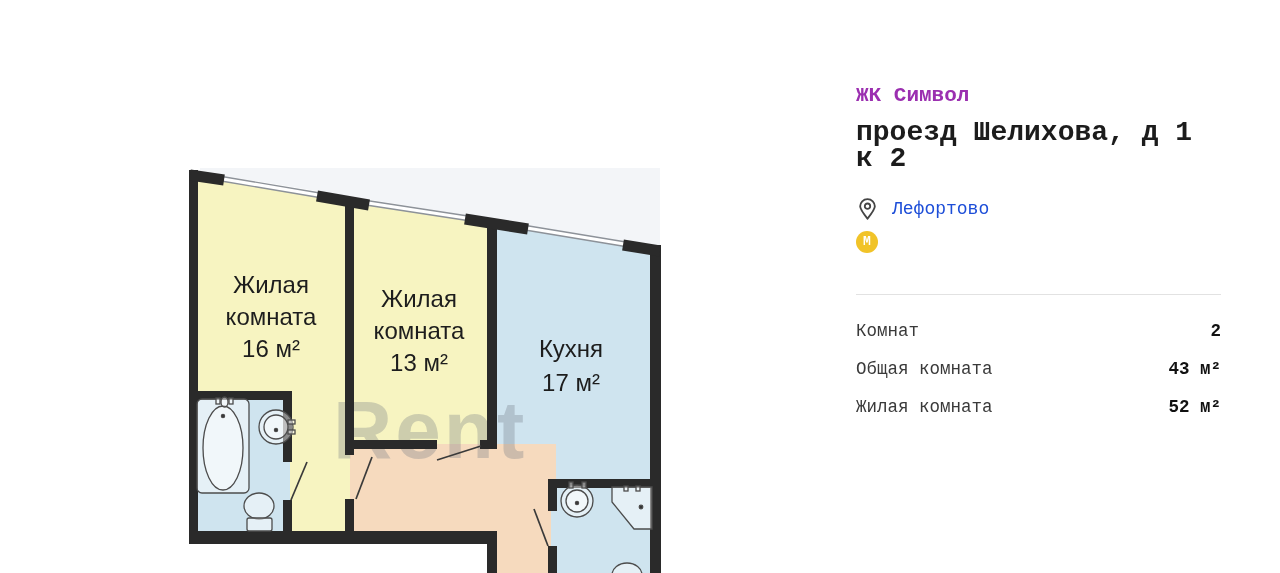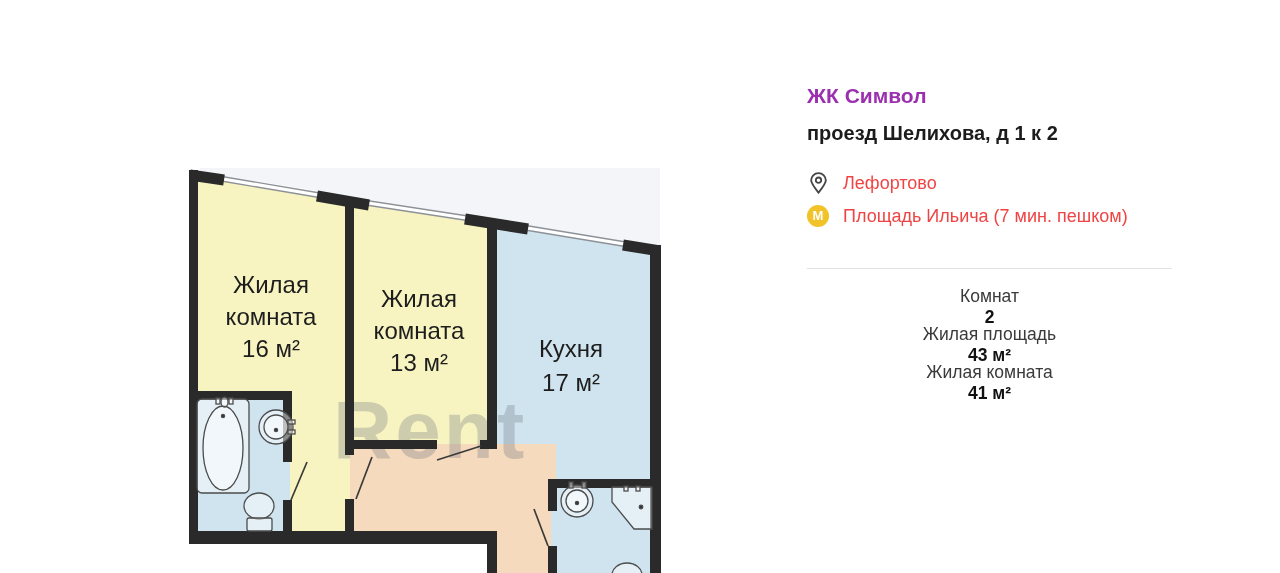--- a/index.html
+++ b/index.html
@@ -12,42 +12,42 @@
   .stage { position: relative; width: 1280px; height: 573px; background:#fff; }
 
   
   .plan-svg { position: absolute; left: 0; top: 0; }
   svg { font-family: "Liberation Sans", "DejaVu Sans", sans-serif; }
   .room-label { font-size: 24px; fill: #1d1d1d; }
   .watermark { font-size: 82px; font-weight: bold; fill: #6e7681; opacity: 0.30; }
 
   
   .panel {
-    position: absolute; left: 807px; top: 84px; width: 365px;
+    position: absolute; left: 856px; top: 84px; width: 365px; font-family: Liberation Mono, monospace;
   }
   .complex-name {
     color: #9b2fb0; font-size: 21px; font-weight: bold; line-height: 24px;
   }
   .address {
-    margin-top: 12px; color: #1c1c1c; font-size: 20px; font-weight: 600; line-height: 26px;
+    margin-top: 12px; color: #1c1c1c; font-size: 28px; font-weight: 600; line-height: 26px;
   }
   .geo { margin-top: 24px; }
   .geo-row { display: flex; align-items: center; height: 26px; margin-bottom: 7px; }
   .geo-icon { width: 22px; height: 24px; flex: 0 0 22px; margin-right: 14px;
               display: flex; align-items: center; justify-content: center; }
-  .geo-text { color: #ef4444; font-size: 18px; }
+  .geo-text { color: #1d4ed8; font-size: 18px; }
   .metro-badge {
     width: 22px; height: 22px; border-radius: 50%;
     background: #f1c328; color: #ffffff;
     font-size: 13px; font-weight: bold; line-height: 22px; text-align: center;
   }
   .divider { margin-top: 39px; border-top: 1px solid #e2e2e2; width: 100%; }
   .params { margin-top: 17px; }
   .param-row {
-    display: flex; justify-content: space-between; align-items: center; height: 38px; flex-direction: column;
+    display: flex; justify-content: space-between; align-items: center; height: 38px;
   }
   .param-label { color: #3a3a3a; font-size: 17.5px; }
   .param-value { color: #111111; font-size: 17.5px; font-weight: bold; }
 </style>
 </head>
 <body>
 
 <div class="stage">
 
   <svg class="plan-svg" width="1280" height="573" viewBox="0 0 1280 573">
@@ -166,35 +166,34 @@
             <path d="M12 2.2 C7.2 2.2 3.6 5.9 3.6 10.4 C3.6 14.2 6.6 17.8 12 24.4 C17.4 17.8 20.4 14.2 20.4 10.4 C20.4 5.9 16.8 2.2 12 2.2 Z" stroke="#454545" stroke-width="2.1"></path>
             <circle cx="12" cy="10.2" r="3.1" stroke="#454545" stroke-width="2.1"></circle>
           </svg>
         </span>
         <span class="geo-text">Лефортово</span>
       </div>
       <div class="geo-row">
         <span class="geo-icon">
           <span class="metro-badge">М</span>
         </span>
-        <span class="geo-text">Площадь Ильича (7 мин. пешком)</span>
       </div>
     </div>
 
     <div class="divider"></div>
 
     <div class="params">
       <div class="param-row">
         <span class="param-label">Комнат</span>
         <span class="param-value">2</span>
       </div>
       <div class="param-row">
-        <span class="param-label">Жилая площадь</span>
+        <span class="param-label">Общая комната</span>
         <span class="param-value">43 м²</span>
       </div>
       <div class="param-row">
         <span class="param-label">Жилая комната</span>
-        <span class="param-value">41 м²</span>
+        <span class="param-value">52 м²</span>
       </div>
     </div>
 
   </div>
 </div>
 
 </body></html>

